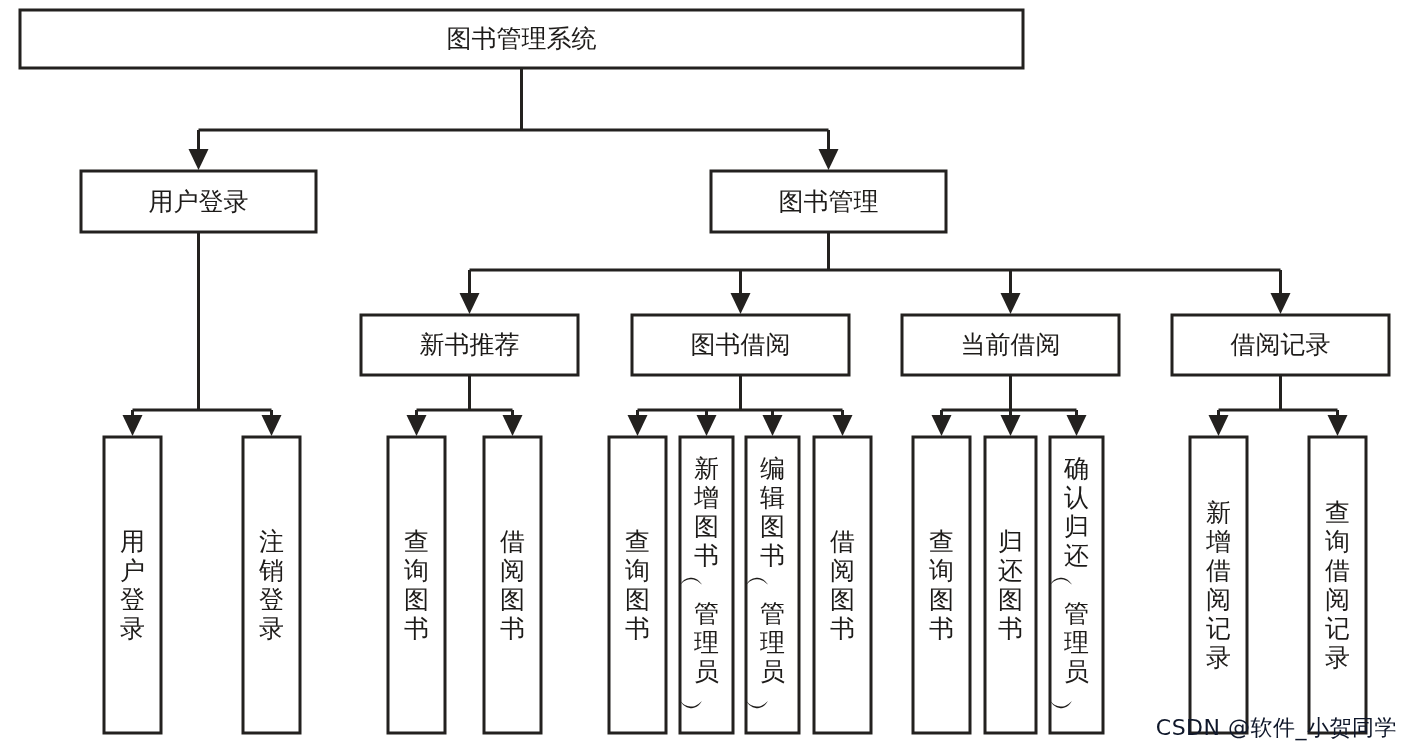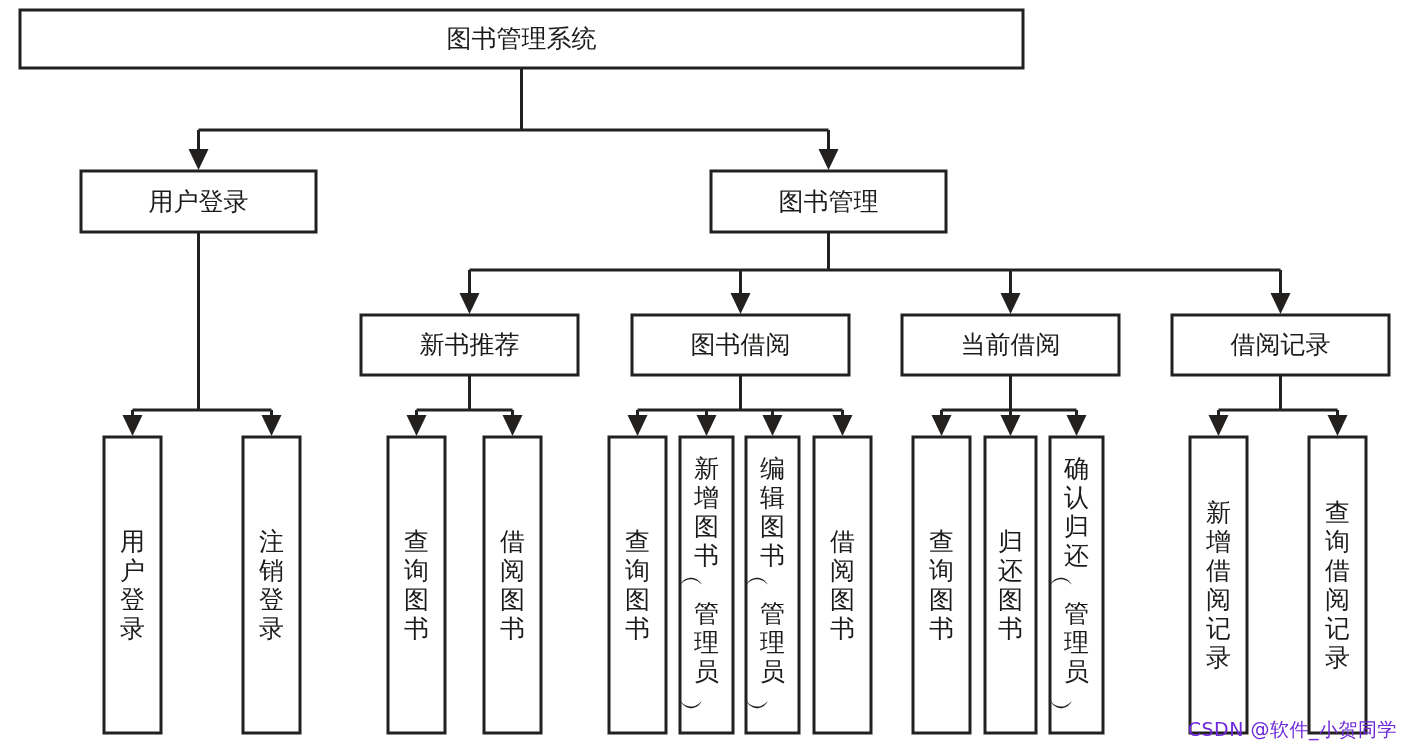--- a/index.html
+++ b/index.html
@@ -52,22 +52,22 @@
   }
   .arrow-head {
     fill: #23211f;
     stroke: none;
   }
   .watermark {
     position: absolute;
     right: 8px;
     bottom: 4px;
     font-family: "DejaVu Sans", "Liberation Sans", sans-serif;
-    font-size: 19px;
-    color: #6d28d9;
+    font-size: 22px;
+    color: #0f172a;
     letter-spacing: 0.5px;
     white-space: nowrap;
     user-select: none;
     margin-top: 10px;
   }
 </style>
 </head>
 <body>
 
 <div id="diagram-root">

